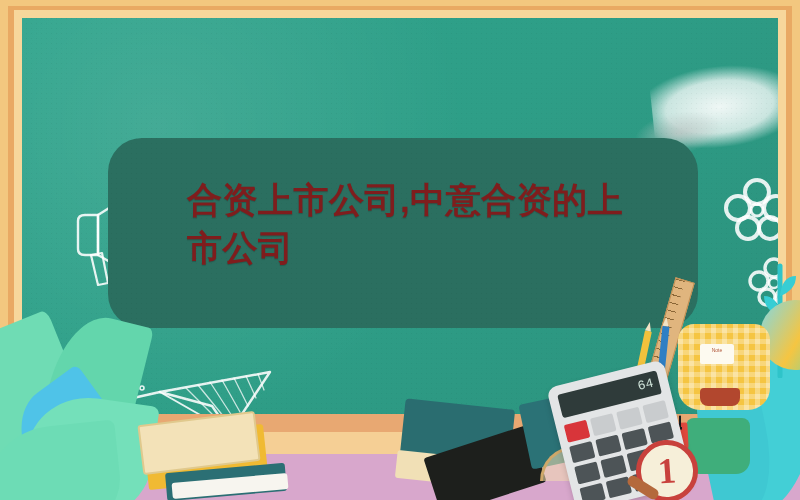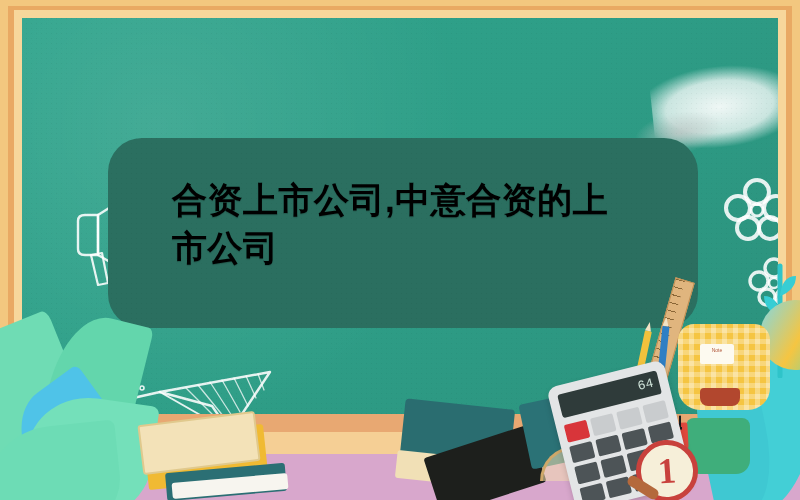--- a/index.html
+++ b/index.html
@@ -61,24 +61,24 @@
     top: 120px;
     width: 590px;
     height: 190px;
     background: #2b6f60;
     border-radius: 34px;
     box-shadow: 0 0 0 0 rgba(0,0,0,0);
   }
 
   .title-text {
     position: absolute;
-    left: 172px;
+    left: 187px;
     top: 176px;
     width: 470px;
-    color: #000000;
+    color: #7f1d1d;
     font-size: 35px;
     font-weight: bold;
     line-height: 48px;
     letter-spacing: .5px;
     white-space: pre-wrap;
     text-shadow: 0 1px 1px rgba(0,0,0,.18);
   }
 
   .chalk-smudge {
     position: absolute;

